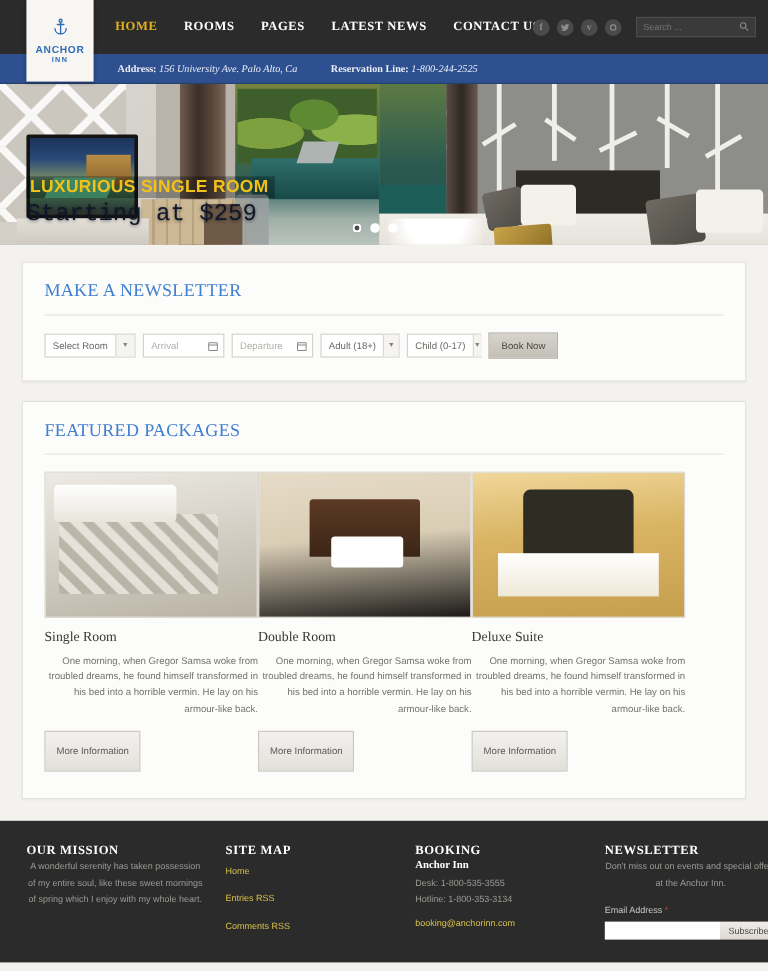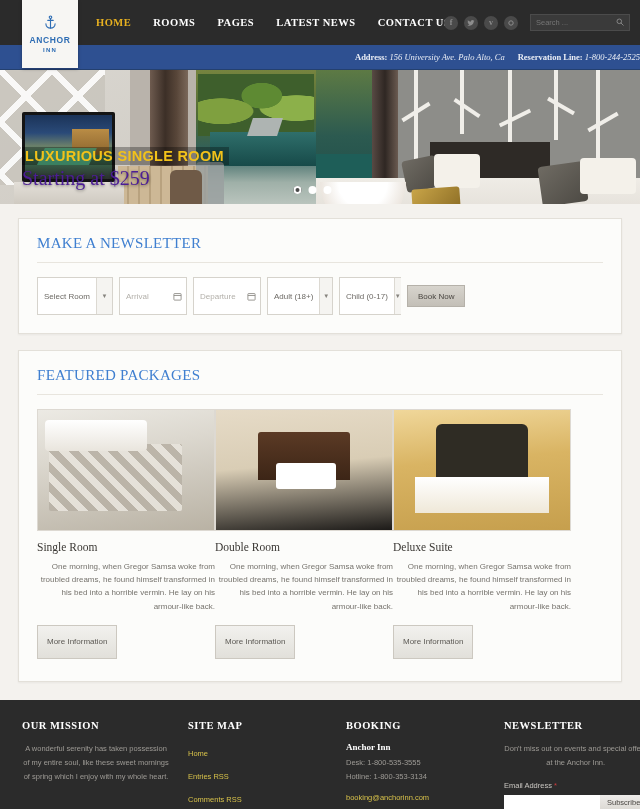--- a/index.html
+++ b/index.html
@@ -66,23 +66,22 @@
     background: transparent; border: 0; outline: none;
     color: #8b8b8b; font-size: 7.5px; width: 80px;
     font-family: "Liberation Sans", sans-serif;
   }
   .searchwrap .mag { position: absolute; right: 5px; color: #8b8b8b; font-size: 8px; }
 
   
   .addressbar {
     height: 25px; background: #2e5091;
     display: flex; align-items: center;
-    padding-left: 98px; gap: 13px;
+    padding-left: 98px; gap: 28px;
     border-bottom: 1px solid #24406f;
-    justify-content: flex-end;
   }
   .addressbar span {
     font-family: "Liberation Serif", serif;
     font-size: 8.5px; color: #e9edf5; font-style: italic;
   }
   .addressbar b { font-style: normal; font-weight: 700; }
 
   
   .hero {
     height: 134px; position: relative; overflow: hidden;
@@ -158,22 +157,22 @@
     background: linear-gradient(135deg,#c9a548,#8d6e26); border-radius:3px; transform: rotate(-4deg); }
 
   .hero-caption { position: absolute; left: 22px; bottom: 14px; z-index: 6; }
   .hero-sub {
     display:inline-block;
     font-size: 14.5px; font-weight: 700; letter-spacing: .3px;
     color: #f2c21a; background: rgba(0,0,0,.30);
     padding: 1px 5px 1px 3px;
   }
   .hero-title {
-    font-family: Liberation Serif, serif;
-    font-size: 20px; color: #4c1d95; margin-top: 2px;
+    font-family: Liberation Mono, monospace;
+    font-size: 20px; color: #0f172a; margin-top: 2px;
     text-shadow: 0 1px 3px rgba(0,0,0,.5);
   }
   .hero-dots {
     position: absolute; left: 50%; transform: translateX(-50%);
     bottom: 10px; display: flex; gap: 7px; z-index: 6;
   }
   .hero-dots i {
     width: 8px; height: 8px; border-radius: 50%;
     background: #ffffff; display: block;
   }
@@ -192,21 +191,21 @@
   .sec-title {
     font-family: "Liberation Serif", serif;
     font-size: 15px; color: #3f7fd0; letter-spacing: .3px;
     padding-bottom: 10px;
   }
   .sec-rule { border-bottom: 1px solid #e8e5de; margin-bottom: 14px; }
 
   
   .resform { display: flex; align-items: center; gap: 6px; }
   .fld {
-    height: 38px; border: 1px solid #d6d3cc; background: #ffffff;
+    height: 20px; border: 1px solid #d6d3cc; background: #ffffff;
     display: flex; align-items: center;
     font-size: 8px; color: #6d6a65;
     font-family: "Liberation Sans", sans-serif;
   }
   .fld .txt { padding: 0 6px; white-space: nowrap; }
   .fld .ph { color: #b3b0aa; }
   .fld .caret {
     width: 17px; height: 100%; border-left: 1px solid #dcd9d2;
     background: #f5f4f1; display: flex; align-items: center; justify-content: center;
     font-size: 6px; color: #86837e;
@@ -271,21 +270,21 @@
     padding: 20px 22px 18px;
     display: flex; gap: 18px;
   }
   .fcol { flex: 1; }
   .fcol.w1 { width: 148px; flex: none; }
   .fcol.w2 { width: 140px; flex: none; }
   .fcol.w3 { width: 140px; flex: none; }
   .fcol h4 {
     font-family: "Liberation Serif", serif;
     font-size: 10.5px; font-weight: 700; letter-spacing: .5px;
-    color: #ffffff; margin-bottom: 11px;
+    color: #ffffff; 
   }
   .fcol p { font-size: 7.5px; line-height: 1.85; color: #9d9a95; text-align: center; }
   .fcol ul { list-style: none; }
   .fcol li { margin-bottom: 5px; }
   .fcol li a { font-size: 7.5px; color: #d6c04a; text-decoration: none; }
   .bk-name { font-family:"Liberation Serif", serif; font-size: 9px; font-weight:700; color:#ffffff; margin-bottom:6px; }
   .bk-line { font-size: 7.5px; color: #9d9a95; margin-bottom: 5px; }
   .bk-mail { font-size: 7.5px; color: #d6c04a; text-decoration: none; display:inline-block; margin-top:2px; }
   .nl-label { font-size: 7.5px; color: #c9c6c1; margin: 11px 0 5px; }
   .nl-label em { color: #cc3b3b; font-style: normal; }

